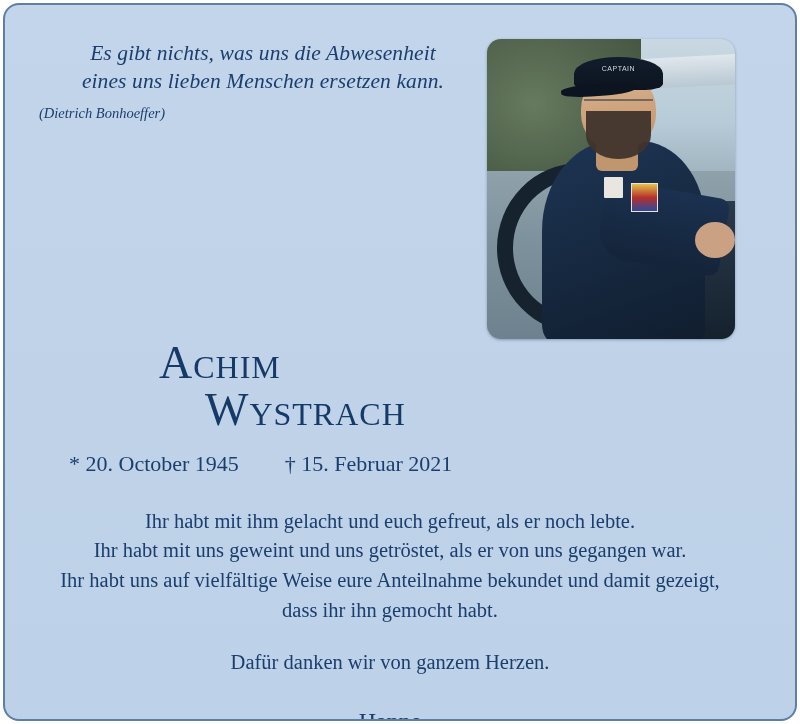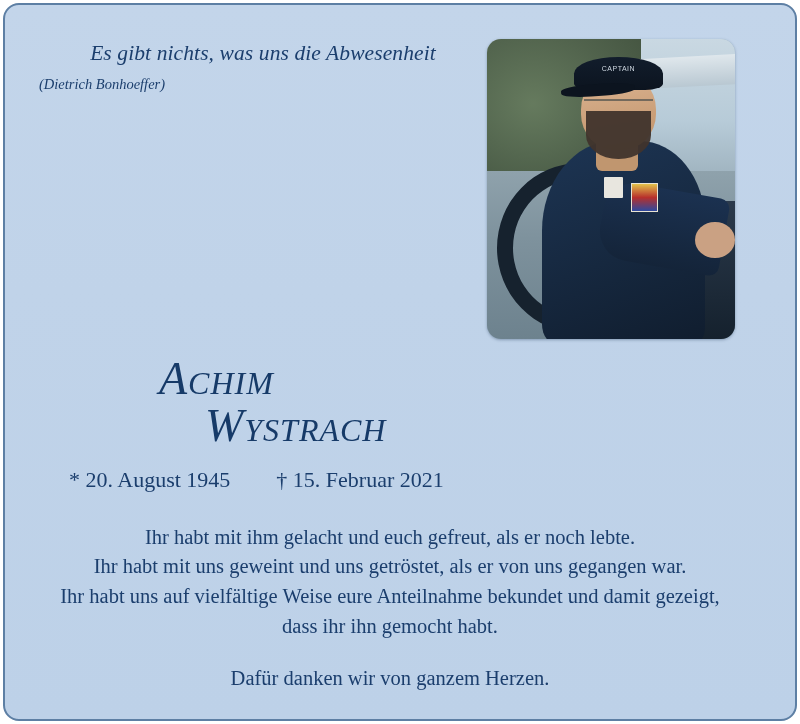--- a/index.html
+++ b/index.html
@@ -163,24 +163,23 @@
     background: linear-gradient(180deg,#e3c24a,#b7302c 50%,#2d49a0 100%);
     border: 1px solid #e9e4d3;
   }
   .ph .pocket {
     position: absolute; left: 47%; top: 46%; width: 8%; height: 7%;
     background: #e8e6df; border-radius: 1px;
   }
 
   
   .name-block {
-    margin-top: 16px;
+    margin-top: 0;
     text-align: left;
     padding-left: 120px;
-    font-style: italic;
   }
   .name {
     font-size: 46px;
     line-height: 1.06;
     letter-spacing: 1px;
     color: #163a68;
     font-variant: small-caps;
     text-transform: none;
   }
   .name .first { display: block; }
@@ -225,20 +224,21 @@
 <body>
 
 <div class="card">
   <div class="inner">
 
     <div class="top">
 
       <div class="quote-col">
         <div class="quote">
           <span class="quote-line">Es gibt nichts, was uns die Abwesenheit</span>
+          <span class="quote-line">eines uns lieben Menschen ersetzen kann.</span>
         </div>
         <div class="quote-author">(Dietrich Bonhoeffer)</div>
       </div>
 
       <div class="portrait-wrap">
         <div class="ph">
           <div class="sky"></div>
           <div class="foliage"></div>
           <div class="ground"></div>
           <div class="roof"></div>
@@ -262,21 +262,21 @@
     </div>
 
     <div class="name-block">
       <div class="name">
         <span class="first">Achim</span>
         <span class="last">Wystrach</span>
       </div>
     </div>
 
     <div class="dates">
-      <span>* 20. August 1945</span>
+      <span>* 20. October 1945</span>
       <span>† 15. Februar 2021</span>
     </div>
 
     <div class="body-text">
       <span class="ln">Ihr habt mit ihm gelacht und euch gefreut, als er noch lebte.</span>
       <span class="ln">Ihr habt mit uns geweint und uns getröstet, als er von uns gegangen war.</span>
       <span class="ln">Ihr habt uns auf vielfältige Weise eure Anteilnahme bekundet und damit gezeigt,</span>
       <span class="ln">dass ihr ihn gemocht habt.</span>
     </div>
 

